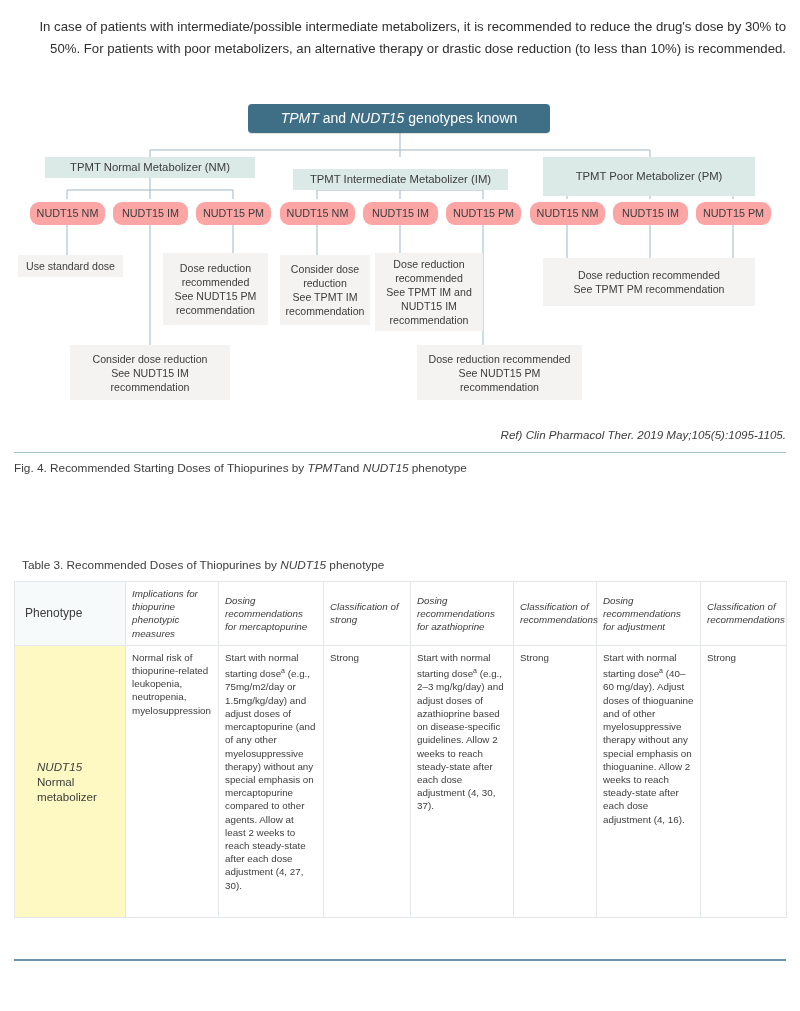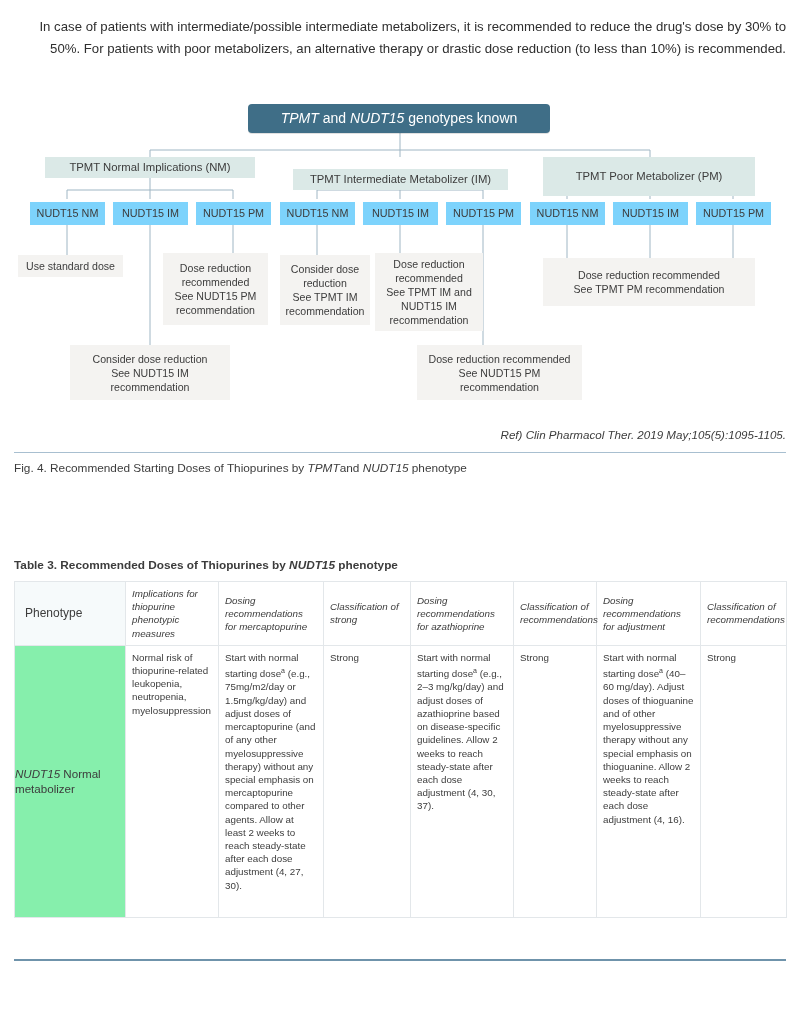--- a/index.html
+++ b/index.html
@@ -37,21 +37,21 @@
     padding:2px 4px;
   }
   .fbox.root {
     background:#3f6e87;
     color:#ffffff;
     font-size:14px;
     border-radius:4px;
     box-shadow:0 1px 0 rgba(0,0,0,.12);
   }
   .fbox.lvl2 { background:#dbe9e7; font-size:11.3px; }
-  .fbox.lvl3 { background:#7dd3fc; font-size:10.8px; }
+  .fbox.lvl3 { background:#fca5a5; font-size:10.8px;border-radius:9px; }
   .fbox.res  { background:#f4f3f1; font-size:10.6px; line-height:14px; }
   .fbox i { font-style:italic; }
 
   
   .refline {
     position:absolute; left:14px; top:428px; width:772px;
     text-align:right;
     font-size:11.6px; font-style:italic; color:#3c3c3c;
   }
   .divider {
@@ -59,22 +59,22 @@
     height:1px; background:#a8bfd0;
   }
   .figcap {
     position:absolute; left:14px; top:461px; width:772px;
     font-size:11.8px; color:#3c3c3c;
   }
   .figcap i { font-style:italic; }
 
   
   .tabcap {
-    position:absolute; left:14px; top:558px; width:772px;
-    font-size:11.8px; color:#3c3c3c;font-weight:bold;
+    position:absolute; left:22px; top:558px; width:772px;
+    font-size:11.8px; color:#3c3c3c;
   }
   .tabcap i { font-style:italic; }
 
   table.t3 {
     position:absolute; left:14px; top:581px; width:772px;
     border-collapse:collapse;
     table-layout:fixed;
   }
   table.t3 td, table.t3 th {
     border:1px solid #e3e7ea;
@@ -102,24 +102,24 @@
     background:#ffffff;
   }
   table.t3 tr.subhead td.phen {
     font-style:normal;
     font-size:12px;
     background:#f6fafb;
     text-align:left;
     padding-left:10px;
   }
   table.t3 td.phencell {
-    background:#86efac;
+    background:#fef9c3;
     font-size:11.6px;
     vertical-align:middle;
-    padding-left:0;
+    padding-left:22px;
     line-height:15px;
   }
   table.t3 td.phencell i { font-style:italic; }
   table.t3 tr.bodyrow td { height:272px; }
   .botrule {
     position:absolute; left:14px; top:959px; width:772px;
     height:2px; background:#6f93ab;
   }
   sup { font-size:7px; vertical-align:super; }
 </style>
@@ -167,21 +167,21 @@
       <path d="M567,225 L567,258"></path>
       <path d="M650,225 L650,258"></path>
       <path d="M733,225 L733,258"></path>
     </g>
   </svg>
 
   <div class="fbox root" style="left:248px; top:104px; width:302px; height:29px;text-align:center;">
     <span><i>TPMT</i><span> and </span><i>NUDT15</i><span> genotypes known</span></span>
   </div>
 
-  <div class="fbox lvl2" style="left:45px; top:157px; width:210px; height:21px;">TPMT Normal Implications (NM)</div>
+  <div class="fbox lvl2" style="left:45px; top:157px; width:210px; height:21px;">TPMT Normal Metabolizer (NM)</div>
   <div class="fbox lvl2" style="left:293px; top:169px; width:215px; height:21px;">TPMT Intermediate Metabolizer (IM)</div>
   <div class="fbox lvl2" style="left:543px; top:157px; width:212px; height:39px;">TPMT Poor Metabolizer (PM)</div>
 
   <div class="fbox lvl3" style="left:30px;  top:202px; width:75px; height:23px;">NUDT15 NM</div>
   <div class="fbox lvl3" style="left:113px; top:202px; width:75px; height:23px;">NUDT15 IM</div>
   <div class="fbox lvl3" style="left:196px; top:202px; width:75px; height:23px;">NUDT15 PM</div>
 
   <div class="fbox lvl3" style="left:280px; top:202px; width:75px; height:23px;">NUDT15 NM</div>
   <div class="fbox lvl3" style="left:363px; top:202px; width:75px; height:23px;">NUDT15 IM</div>
   <div class="fbox lvl3" style="left:446px; top:202px; width:75px; height:23px;">NUDT15 PM</div>

